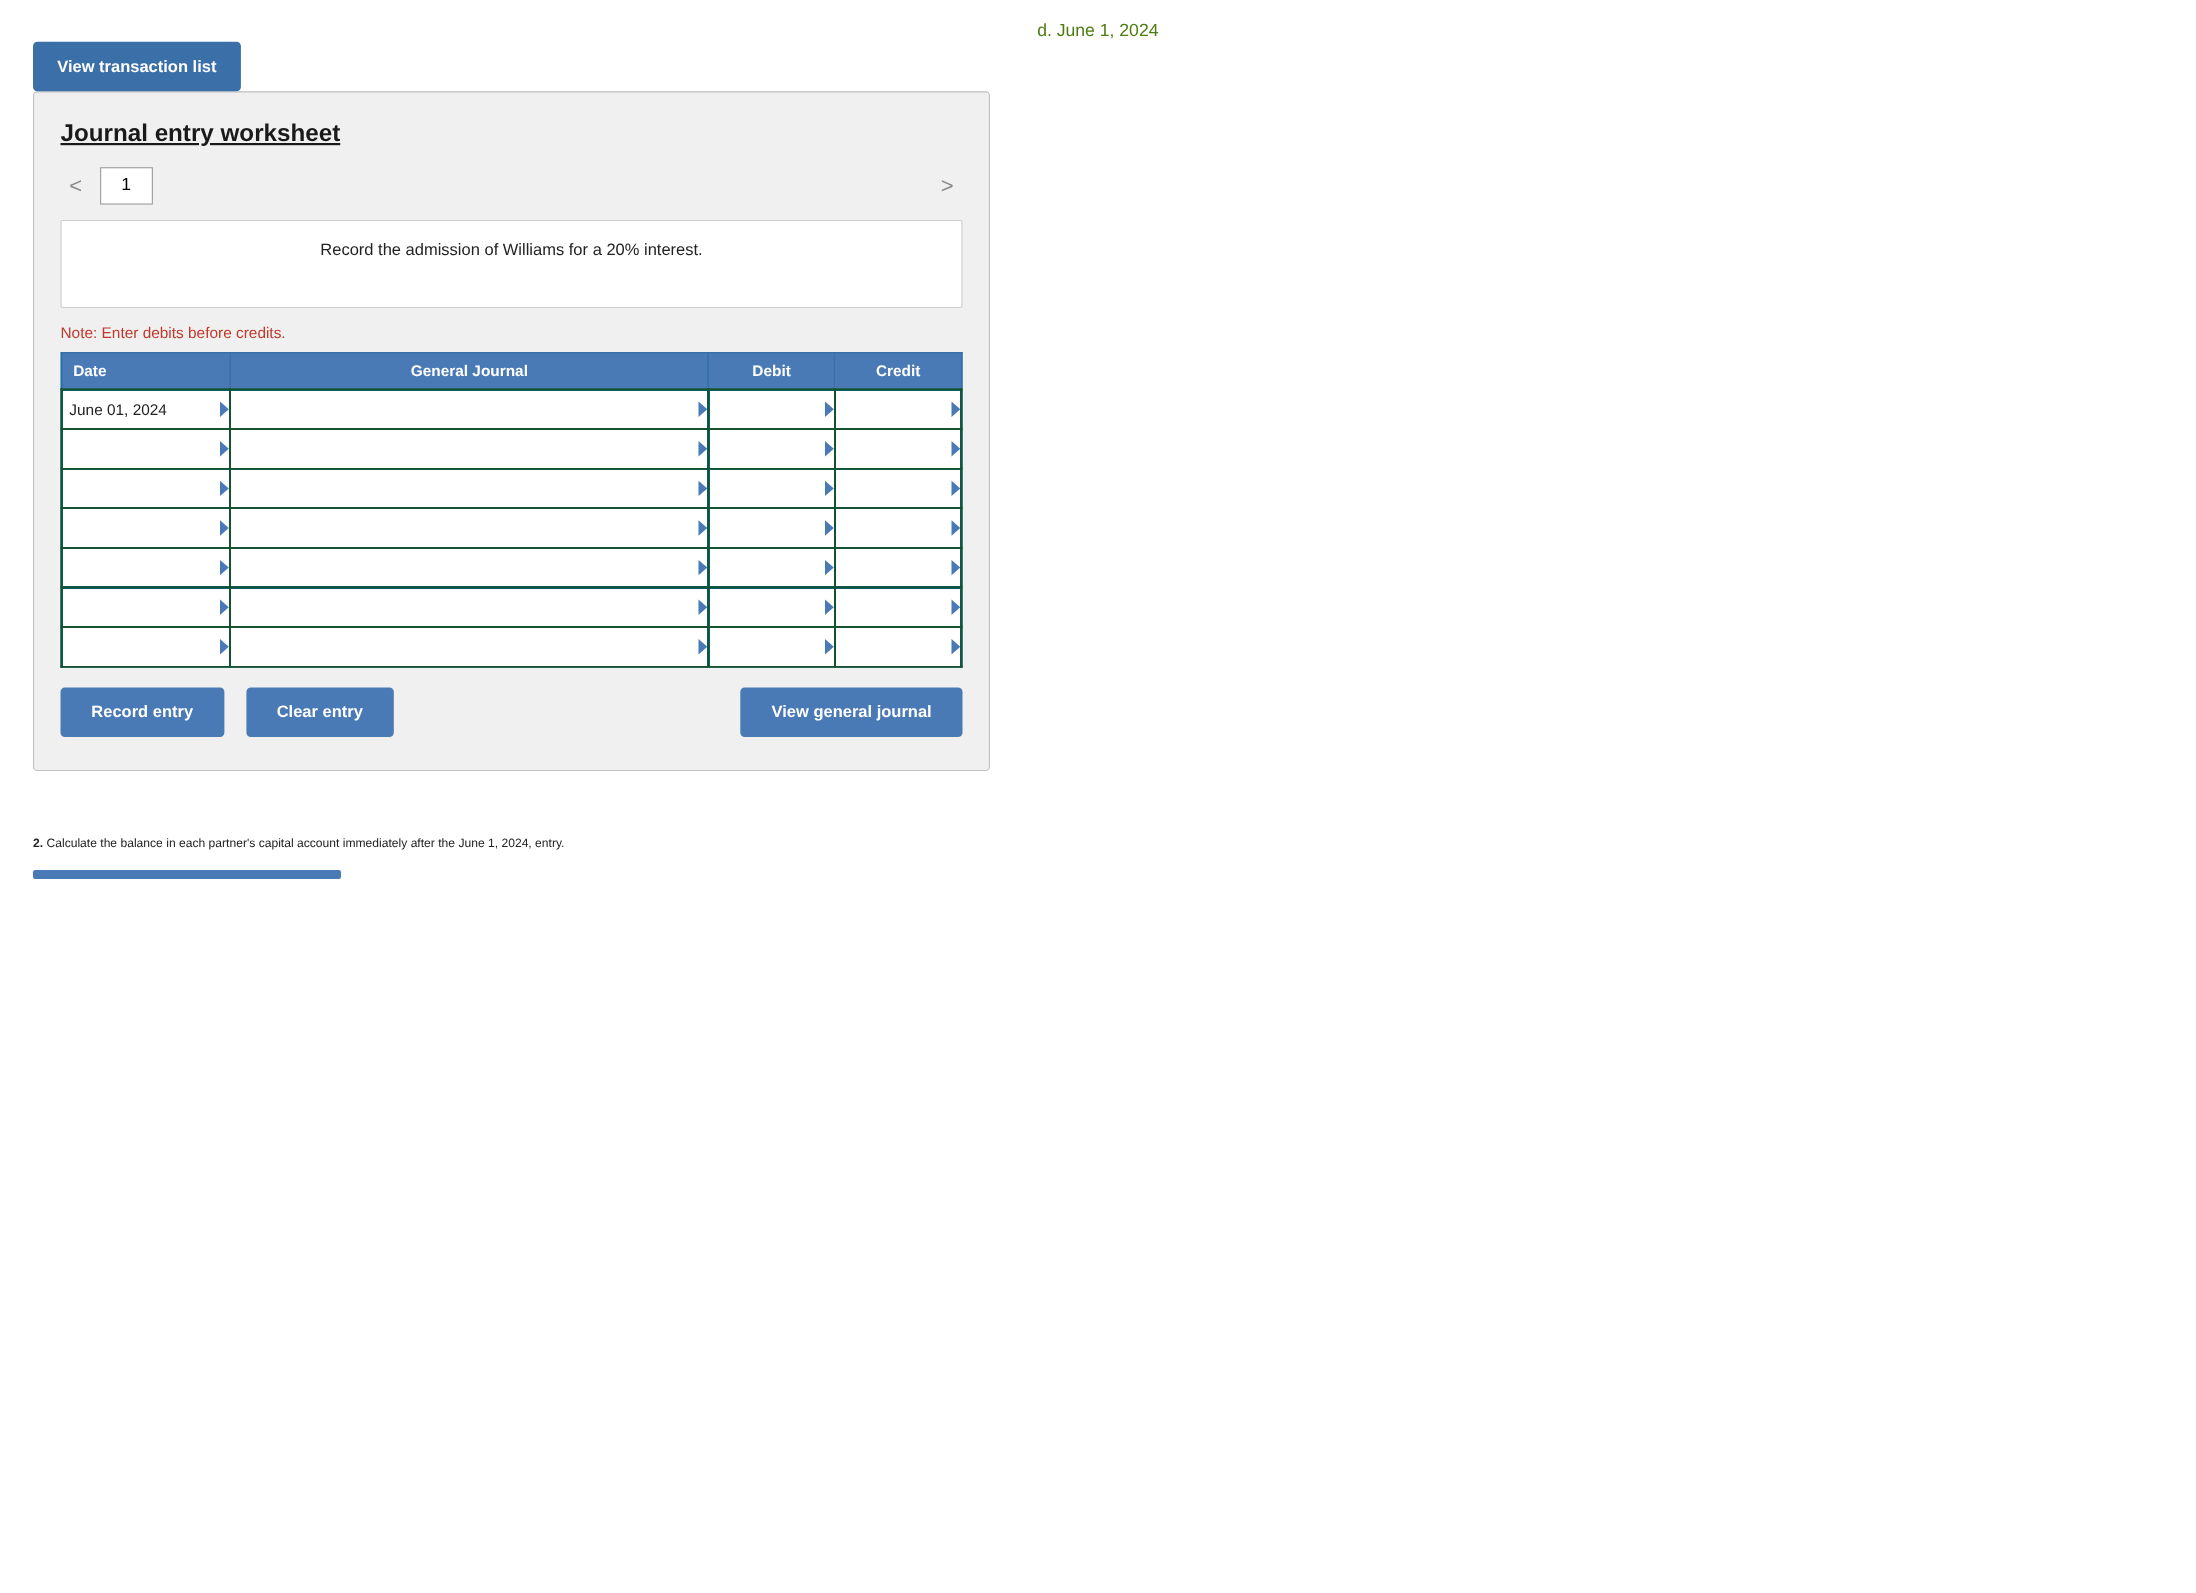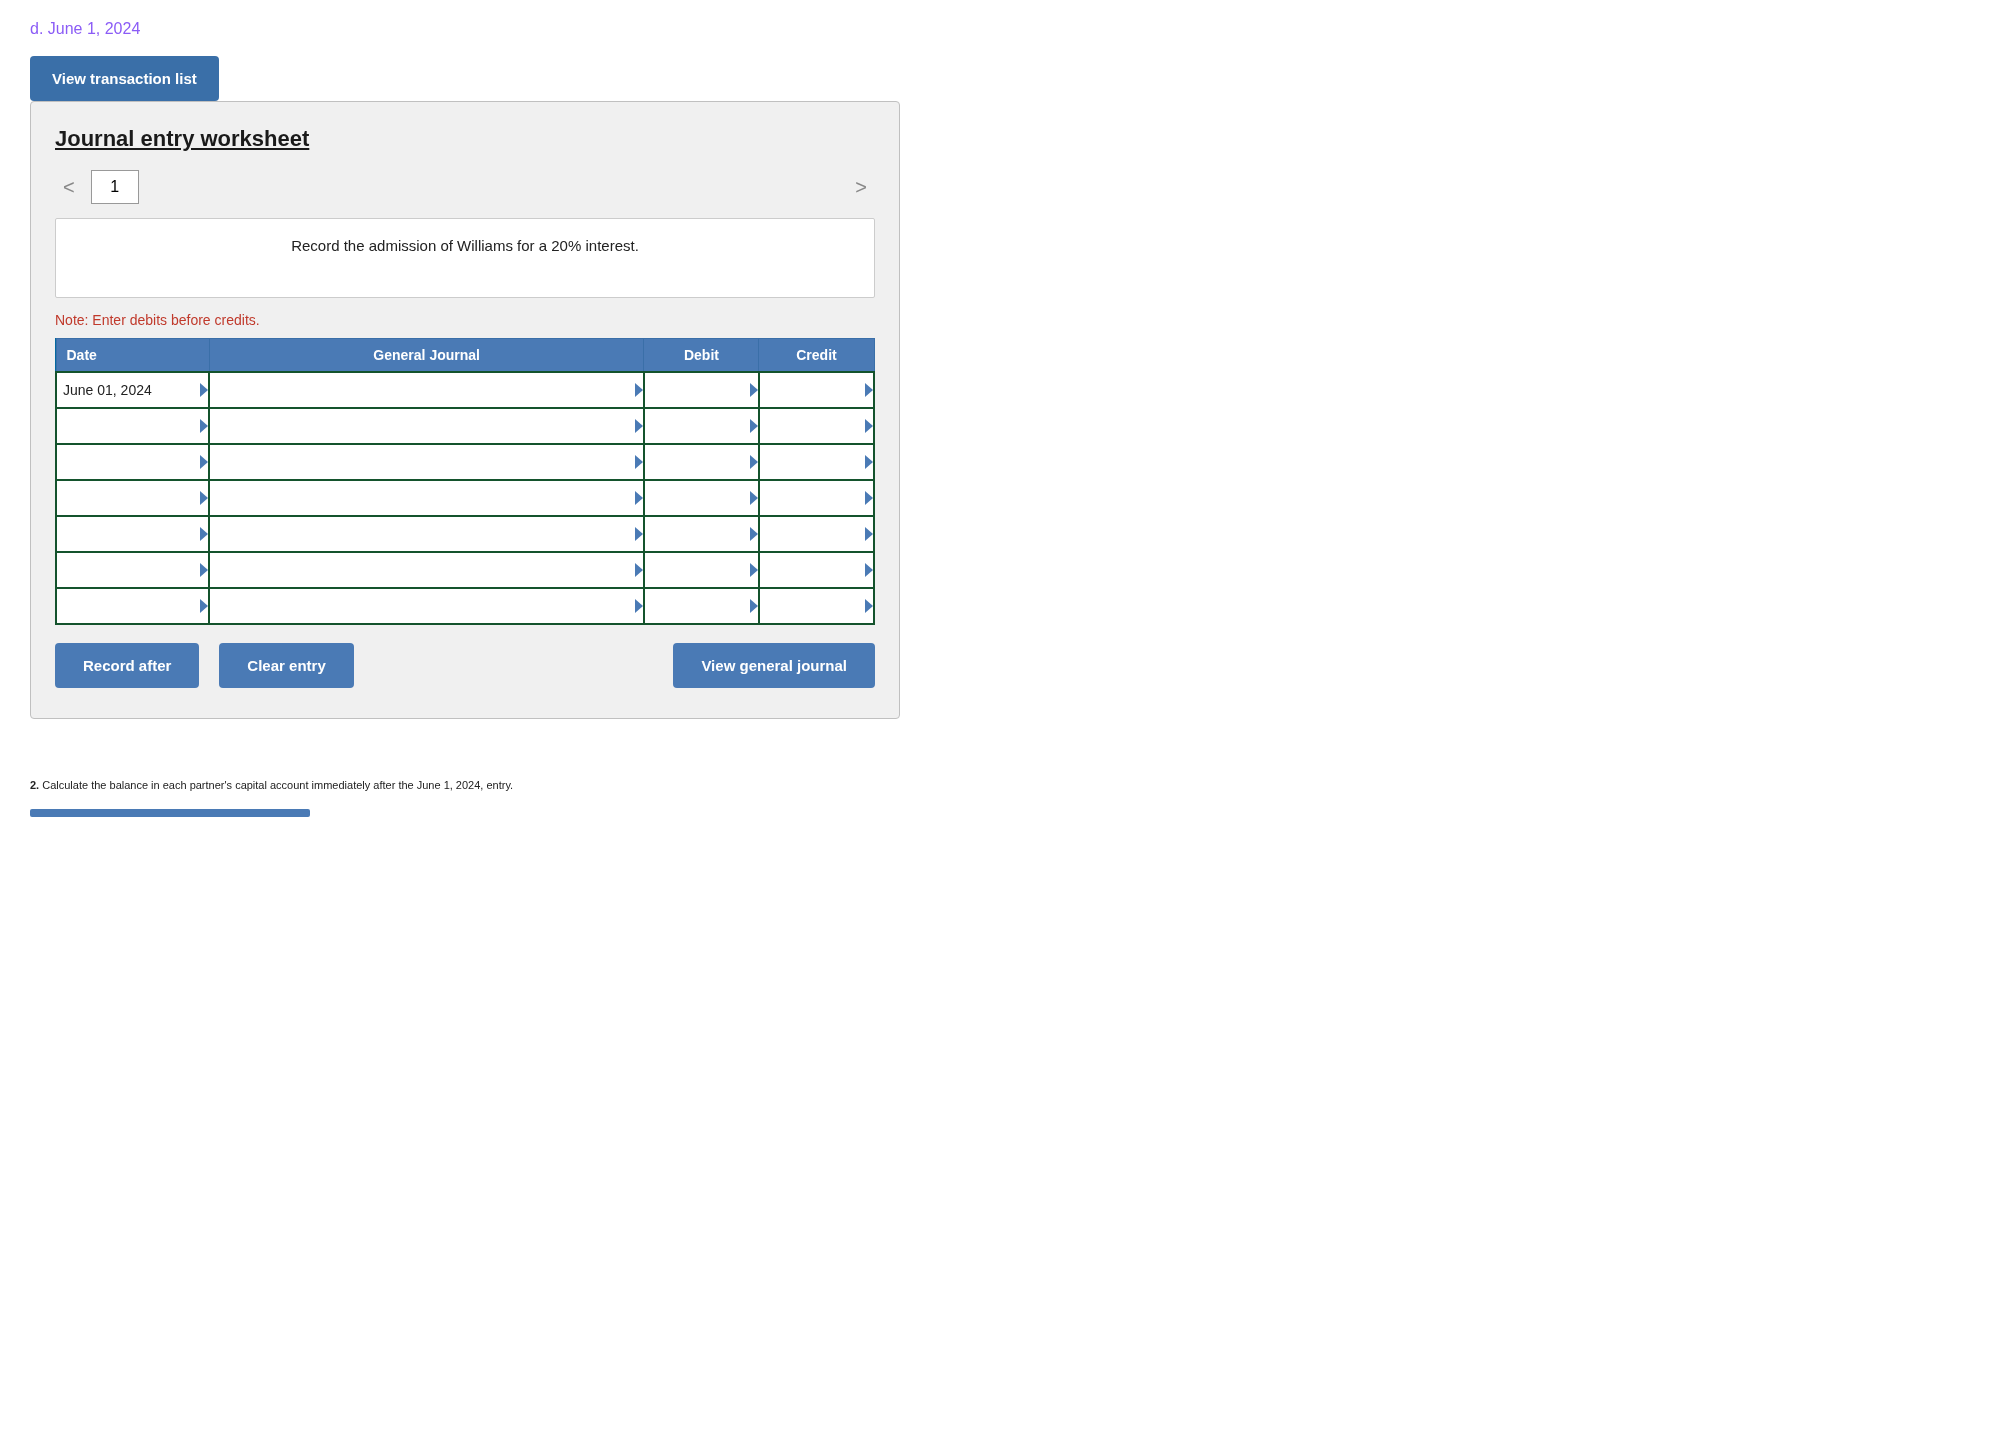--- a/index.html
+++ b/index.html
@@ -11,22 +11,22 @@
     body {
       font-family: Arial, sans-serif;
       background: #ffffff;
       color: #222;
       font-size: 16px;
       padding: 20px 30px;
     }
 
     .page-label {
       font-size: 16px;
-      color: #8b5cf6;
-      margin-bottom: 18px;
+      color: #4d7c0f;
+      text-align: center;
     }
 
     .view-transaction-btn {
       background-color: #3a6fa8;
       color: #ffffff;
       border: none;
       padding: 14px 22px;
       font-size: 15px;
       font-weight: bold;
       border-radius: 4px;
@@ -330,21 +330,21 @@
             <span class="triangle-marker"></span>
           </td>
           <td class="amount-cell">
             <span class="triangle-marker"></span>
           </td>
         </tr>
       </tbody>
   </table>
 
   <div class="bottom-buttons">
-    <button class="btn-action">Record after</button>
+    <button class="btn-action">Record entry</button>
     <button class="btn-action">Clear entry</button>
     <div class="btn-spacer"></div>
     <button class="btn-action">View general journal</button>
   </div>
 </div>
 
 <div class="section-2">
   <strong>2.</strong>
   <span>Calculate the balance in each partner's capital account immediately after the June 1, 2024, entry.</span>
 </div>

